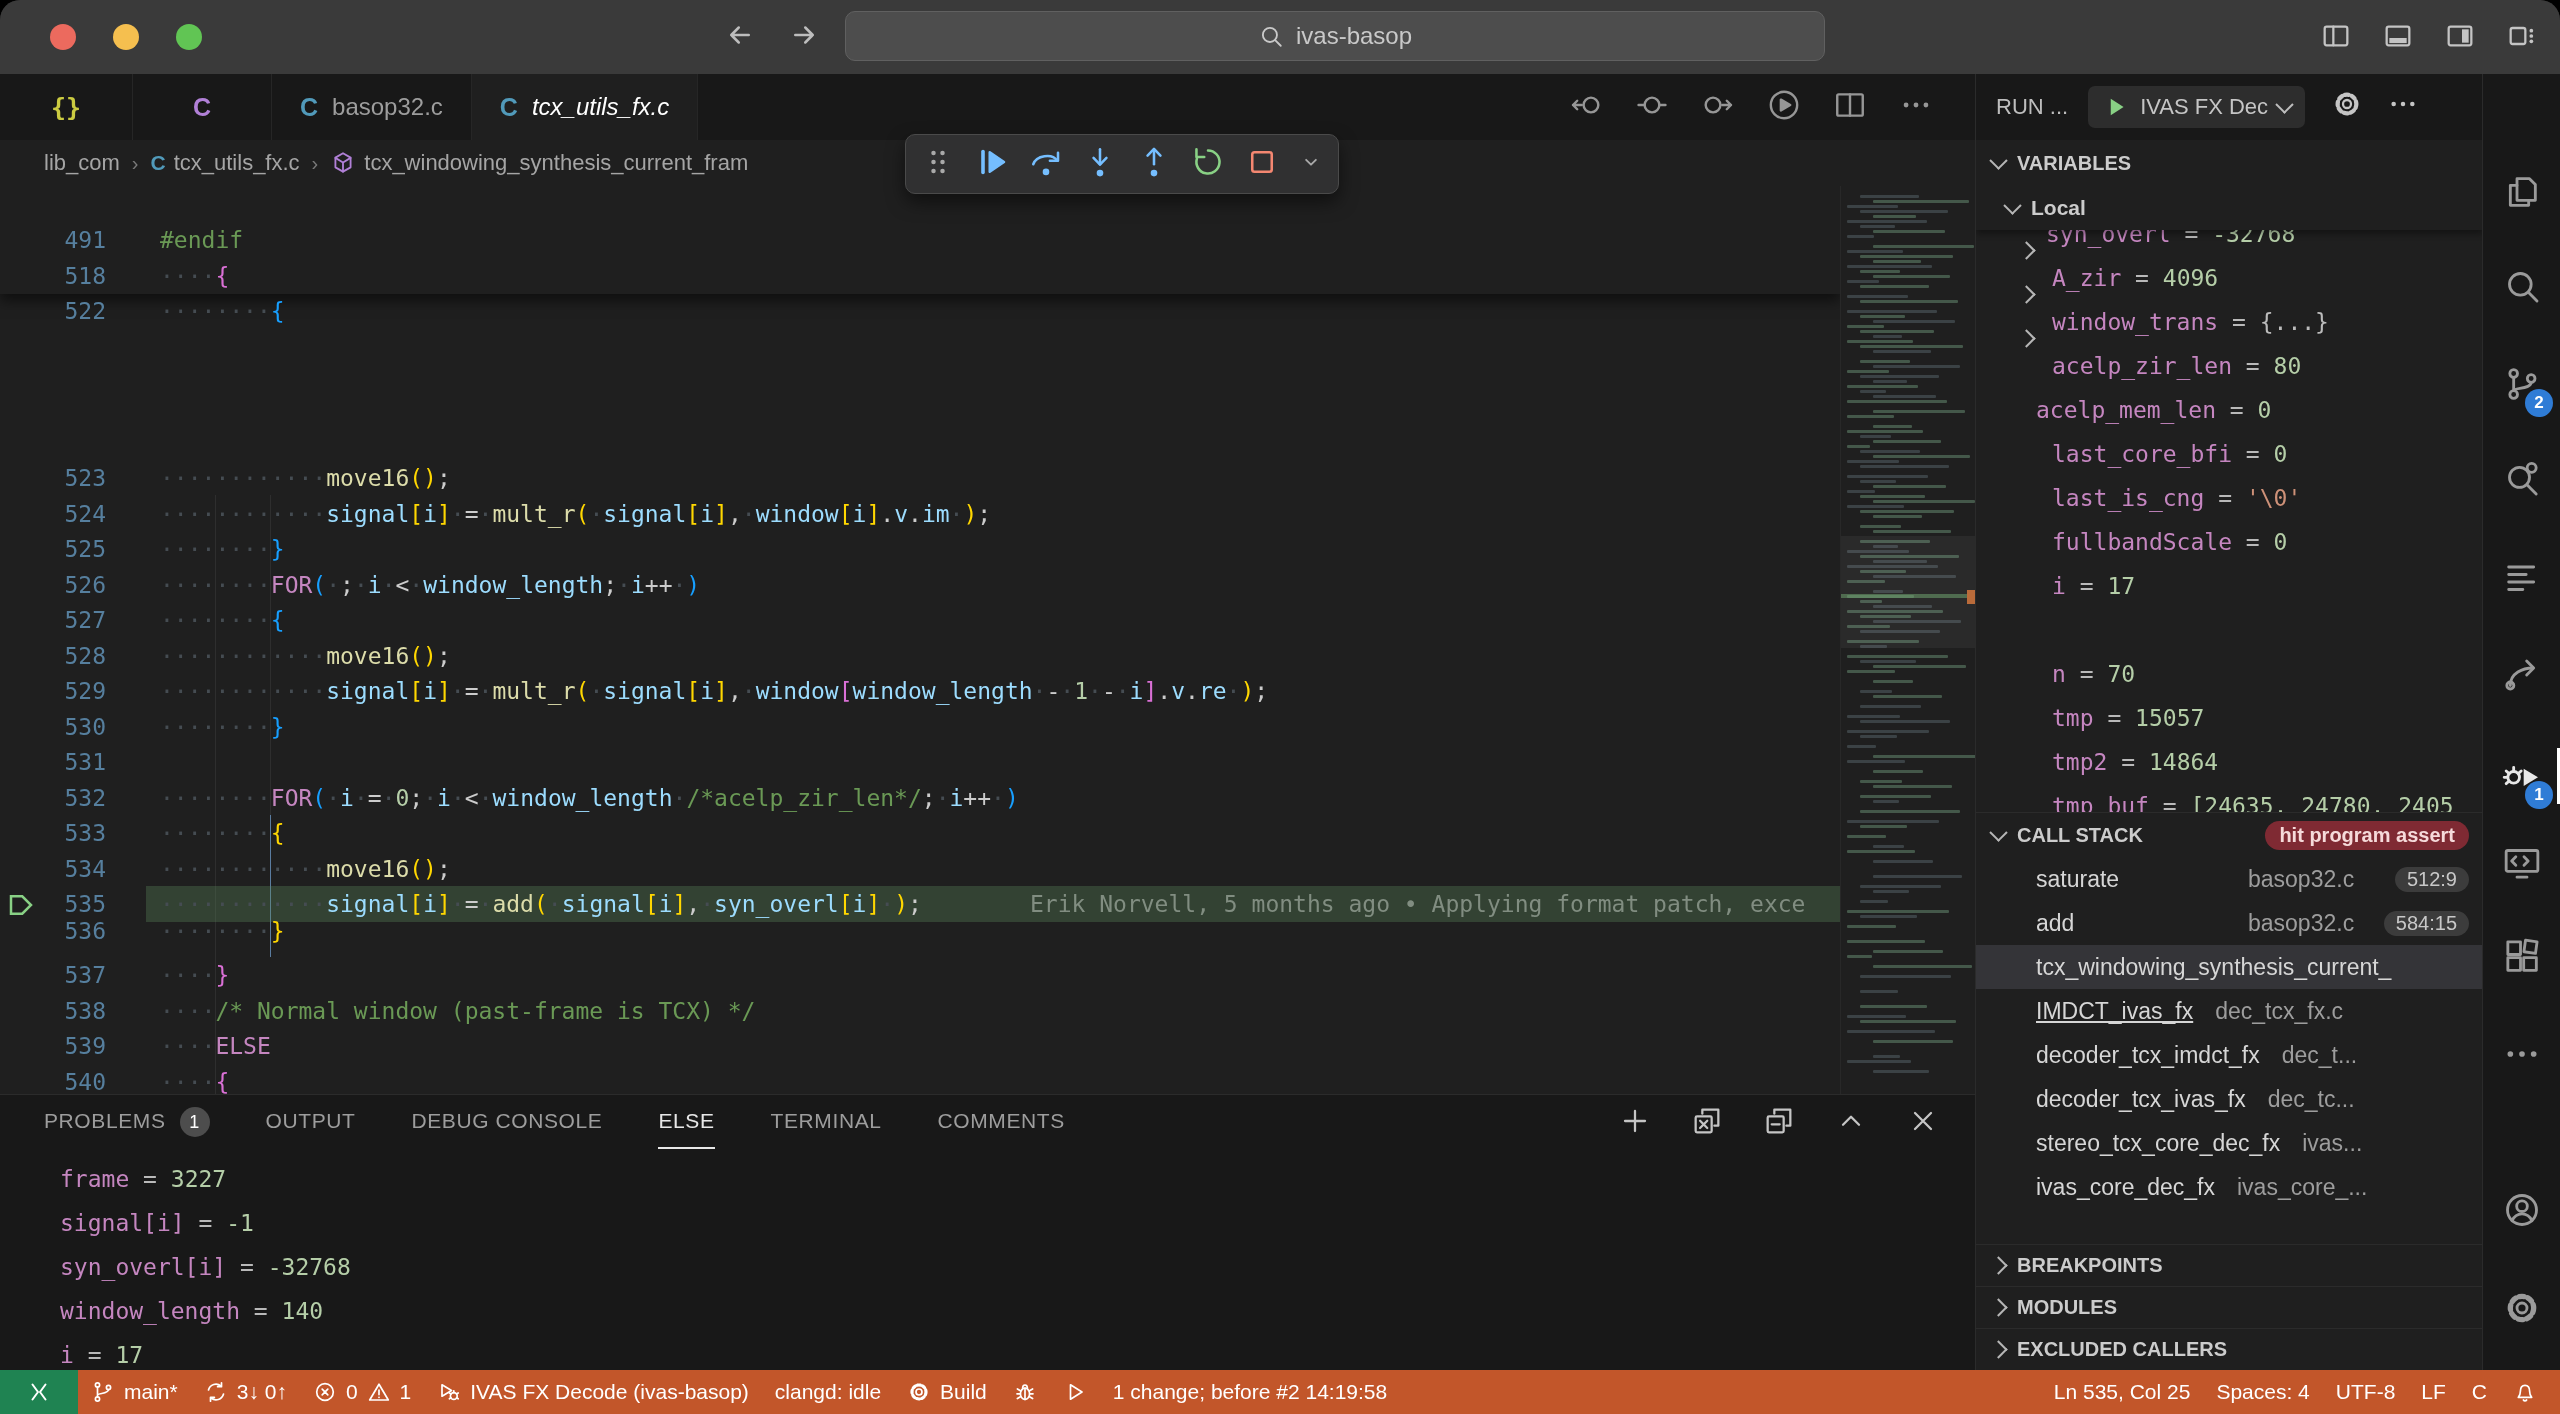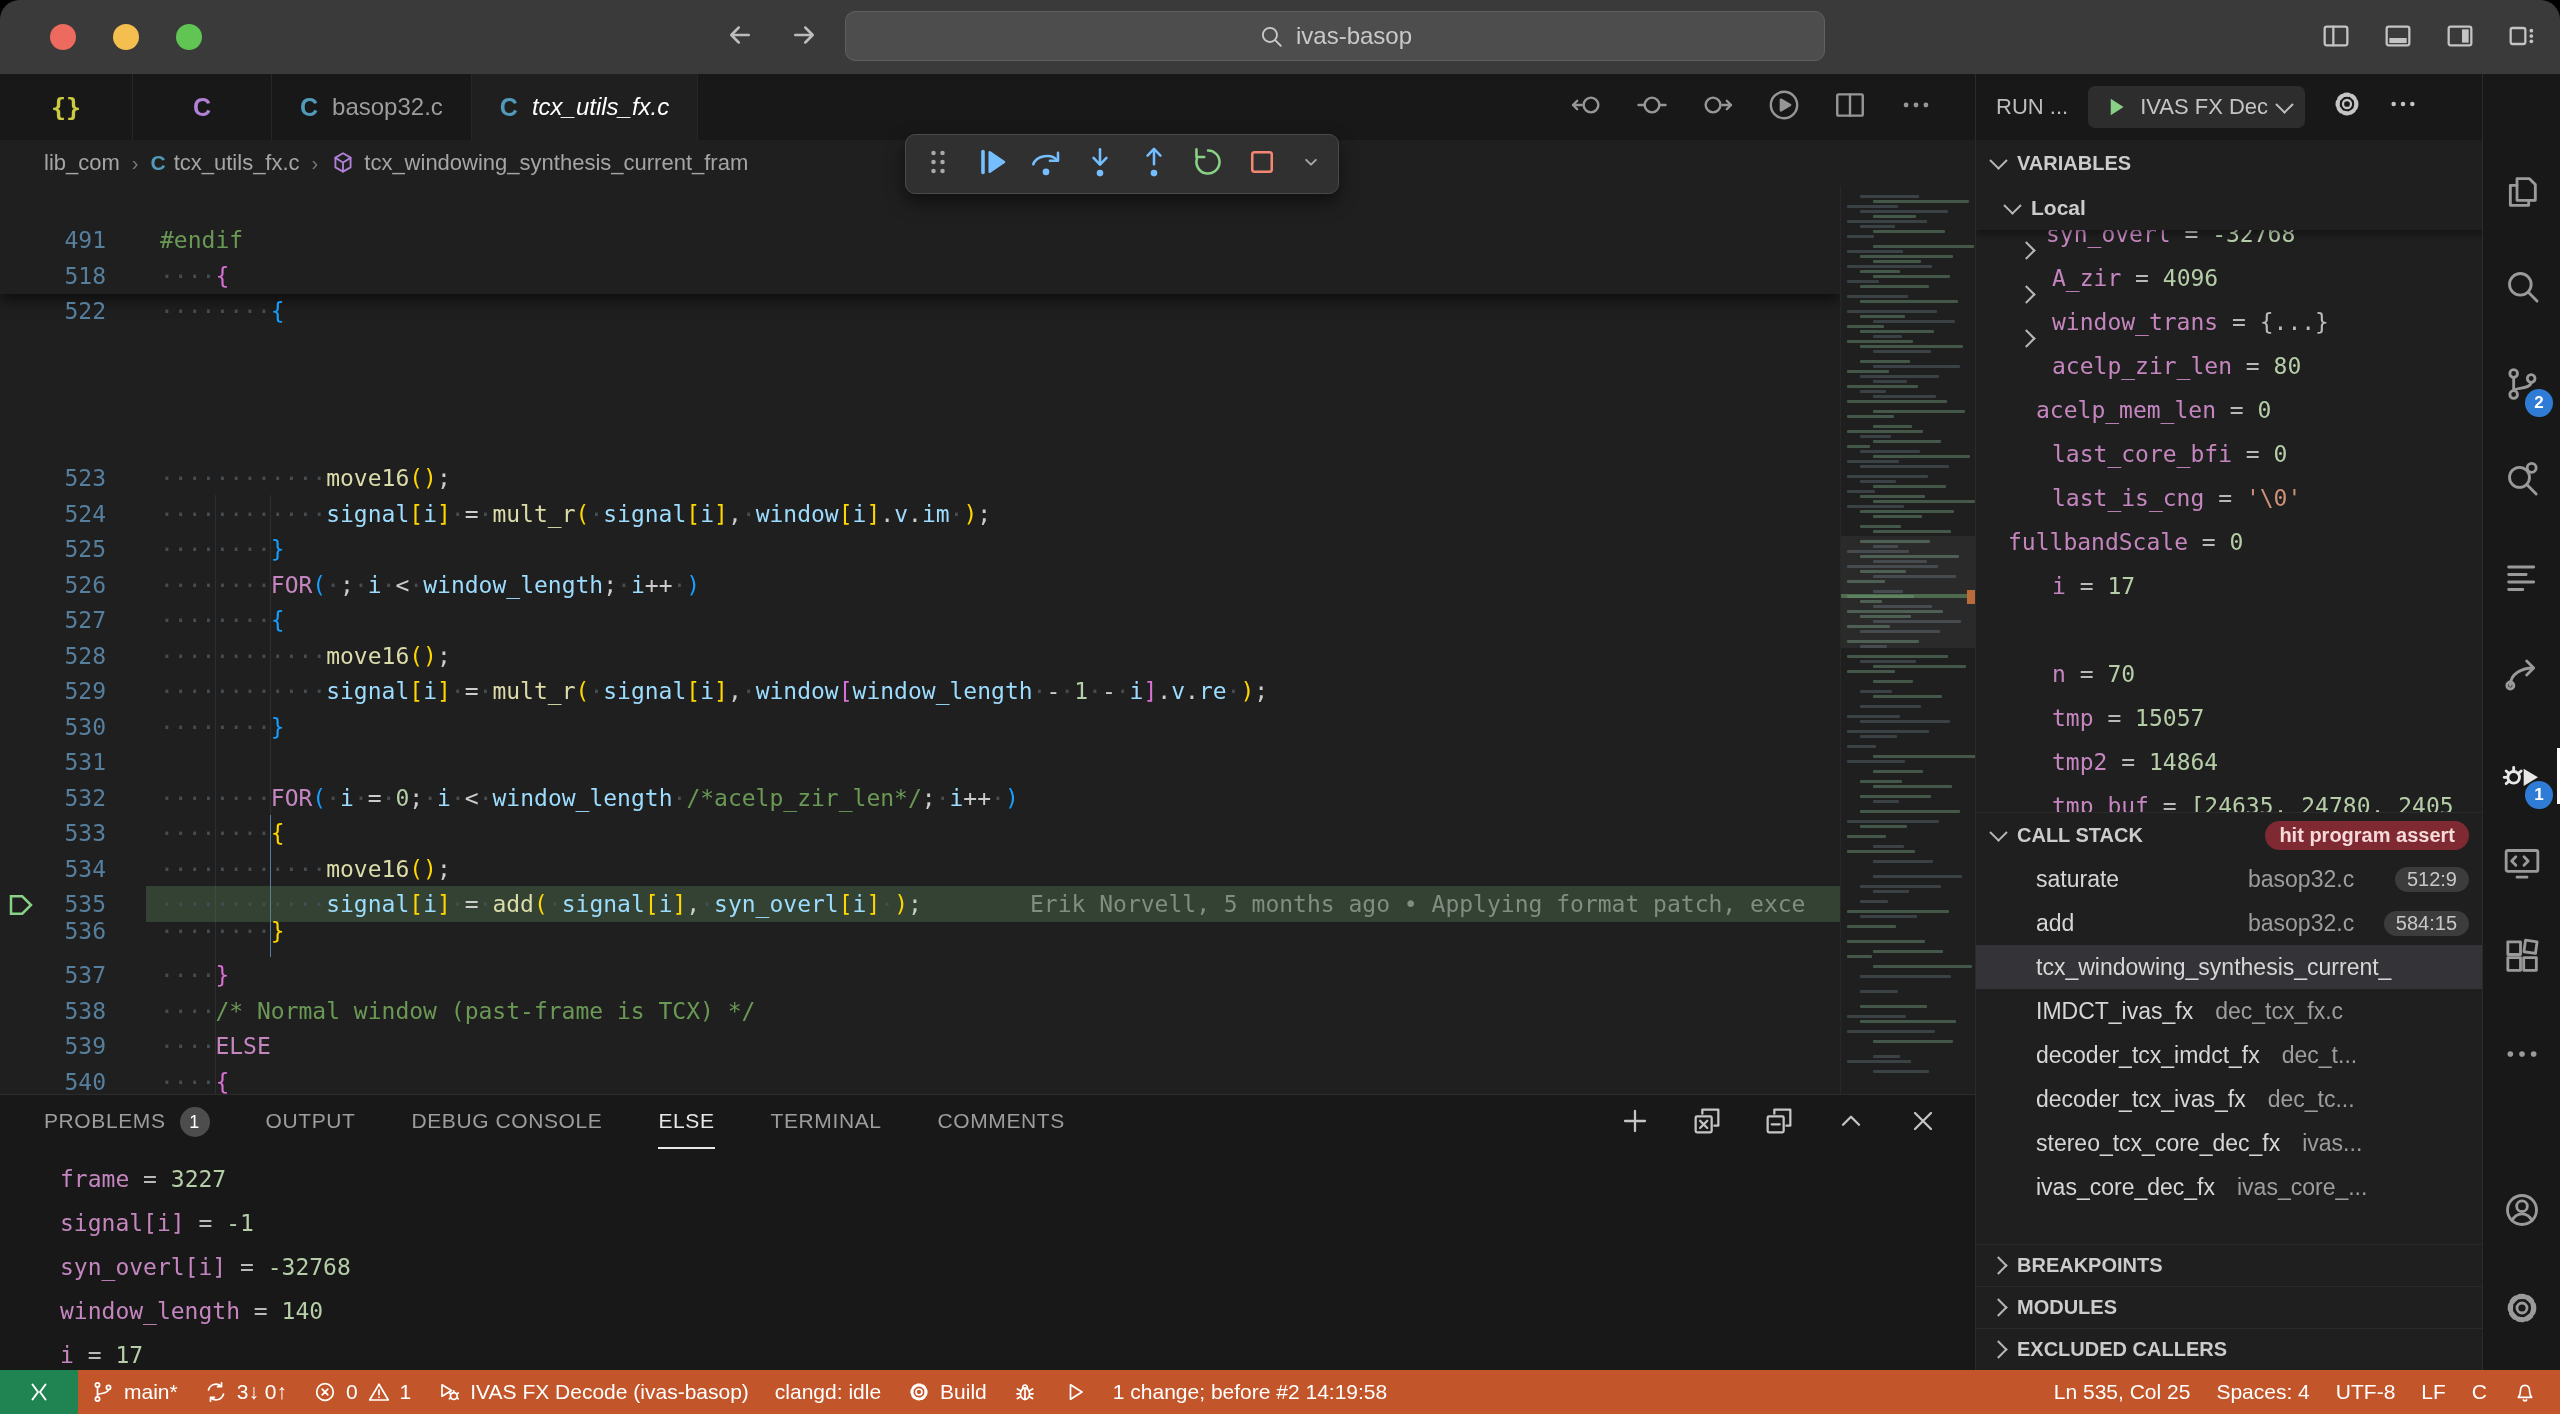--- a/index.html
+++ b/index.html
@@ -493,21 +493,21 @@
     <span style="position:absolute;left:44px;top:15px"></span>
     <span style="margin-left:60px"><span class="vname">acelp_mem_len</span><span class="veq"> = </span><span class="vnum">0</span></span></div>
         <div class="vrow mono" style="top:292px">
     <span style="position:absolute;left:44px;top:15px"></span>
     <span style="margin-left:76px"><span class="vname">last_core_bfi</span><span class="veq"> = </span><span class="vnum">0</span></span></div>
         <div class="vrow mono" style="top:336px">
     <span style="position:absolute;left:44px;top:15px"></span>
     <span style="margin-left:76px"><span class="vname">last_is_cng</span><span class="veq"> = </span><span class="vstr">'\0'</span></span></div>
         <div class="vrow mono" style="top:380px">
     <span style="position:absolute;left:44px;top:15px"></span>
-    <span style="margin-left:32px"><span class="vname">fullbandScale</span><span class="veq"> = </span><span class="vnum">0</span></span></div>
+    <span style="margin-left:76px"><span class="vname">fullbandScale</span><span class="veq"> = </span><span class="vnum">0</span></span></div>
         <div class="vrow mono" style="top:424px">
     <span style="position:absolute;left:44px;top:15px"></span>
     <span style="margin-left:76px"><span class="vname">i</span><span class="veq"> = </span><span class="vnum">17</span></span></div>
         <div class="vrow mono" style="top:512px">
     <span style="position:absolute;left:44px;top:15px"></span>
     <span style="margin-left:76px"><span class="vname">n</span><span class="veq"> = </span><span class="vnum">70</span></span></div>
         <div class="vrow mono" style="top:556px">
     <span style="position:absolute;left:44px;top:15px"></span>
     <span style="margin-left:76px"><span class="vname">tmp</span><span class="veq"> = </span><span class="vnum">15057</span></span></div>
         <div class="vrow mono" style="top:600px">
@@ -536,21 +536,21 @@
           <div class="frow " style="top:0;position:relative">
       <span style="color:#d6d6d6;min-width:190px">add</span>
       <span class="ffile">basop32.c</span>
       <span class="floc">584:15</span>
     </div>
           <div class="frow sel" style="top:0;position:relative">
       <span style="color:#d6d6d6;">tcx_windowing_synthesis_current_</span>
 
     </div>
           <div class="frow " style="top:0;position:relative">
-      <span style="color:#d6d6d6;">IMDCT_ivas_fx</span>
+      <span style="color:#d6d6d6;text-decoration:underline;">IMDCT_ivas_fx</span>
       <span class="ffile">dec_tcx_fx.c</span>
 
     </div>
           <div class="frow " style="top:0;position:relative">
       <span style="color:#d6d6d6;">decoder_tcx_imdct_fx</span>
       <span class="ffile">dec_t...</span>
 
     </div>
           <div class="frow " style="top:0;position:relative">
       <span style="color:#d6d6d6;">decoder_tcx_ivas_fx</span>

